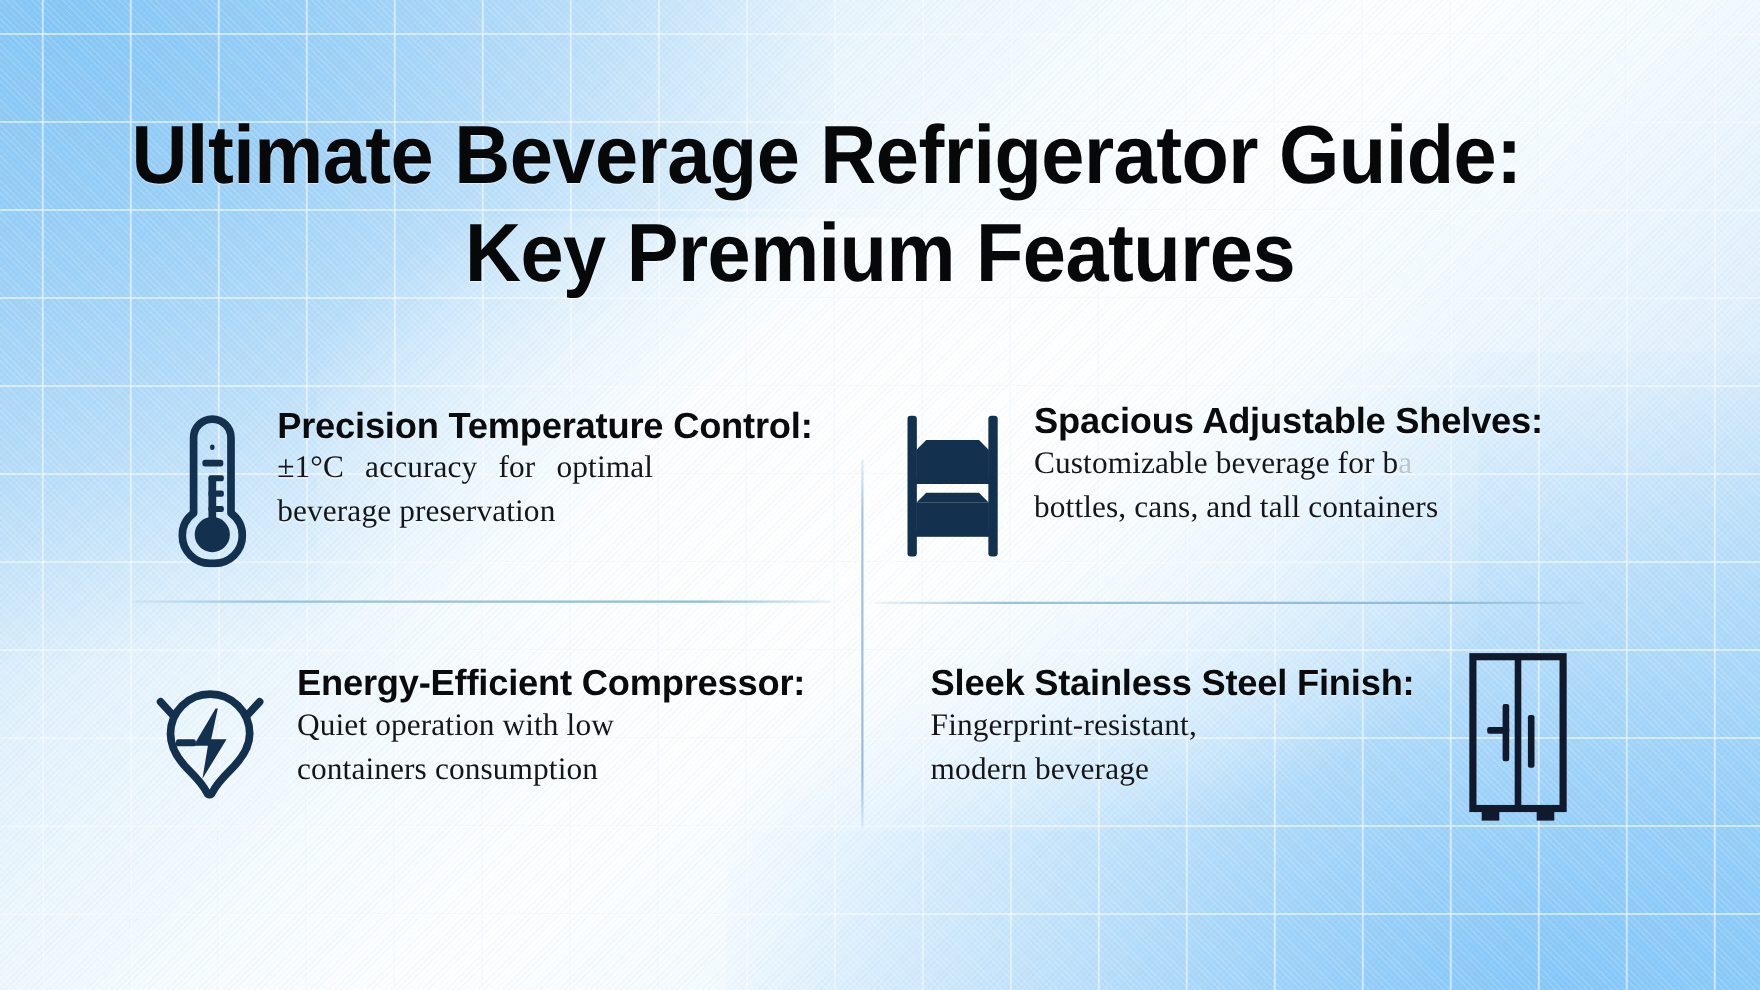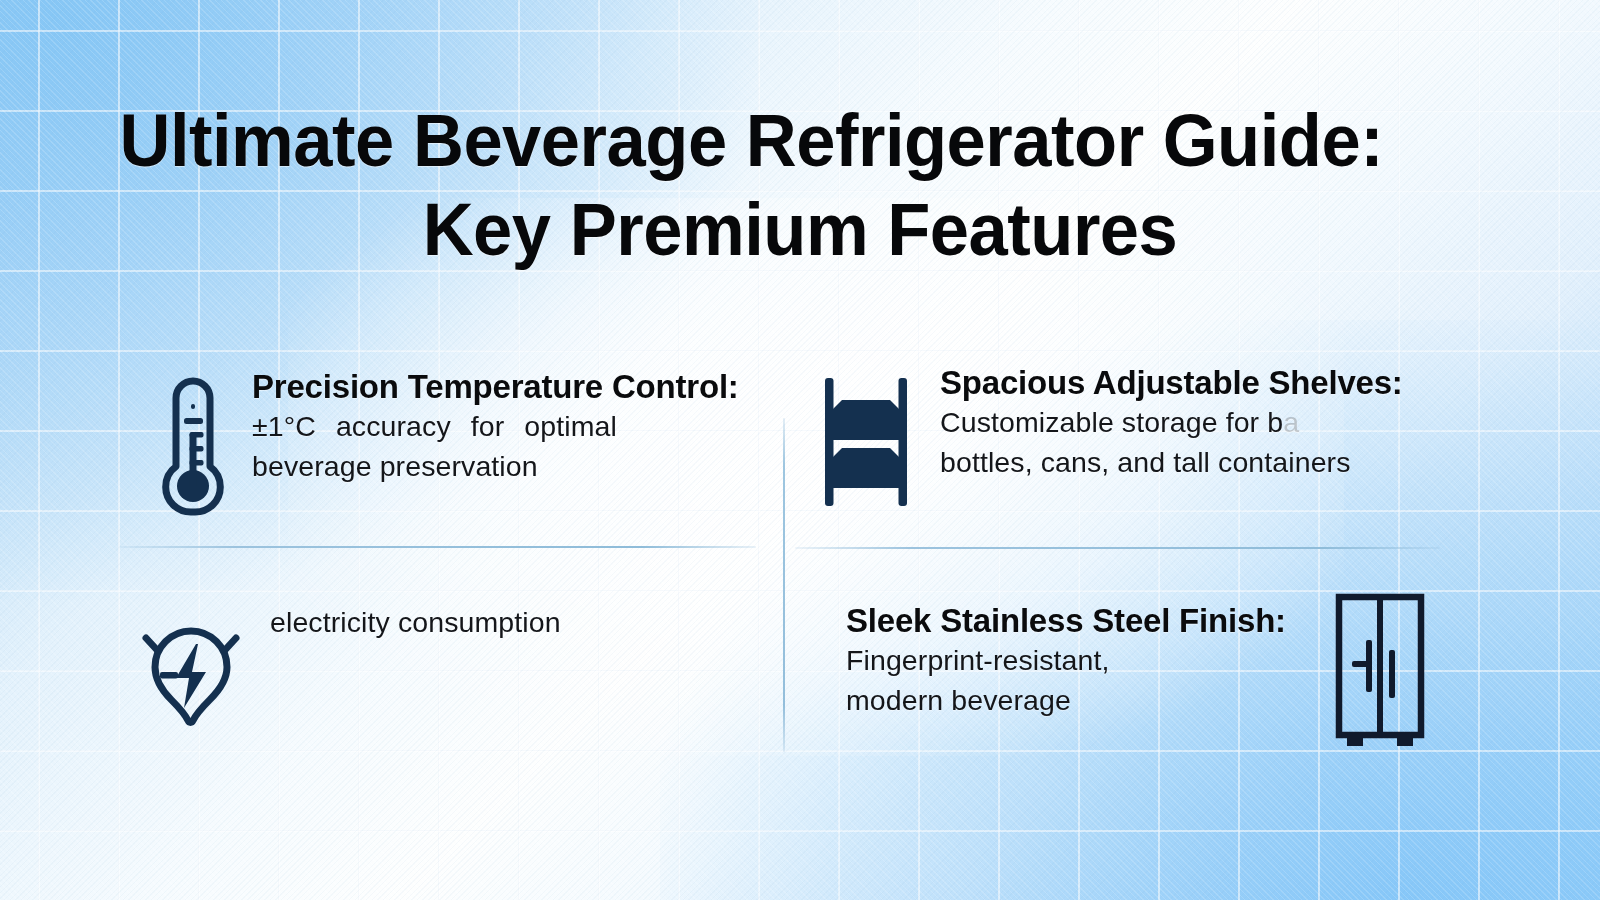--- a/index.html
+++ b/index.html
@@ -132,21 +132,21 @@
     font-weight: 700;
     font-size: 33px;
     line-height: 38px;
     color: #0a0b0d;
     letter-spacing: -0.2px;
     white-space: nowrap;
     text-shadow: 0 1px 1px rgba(255,255,255,0.5);
   }
   .f-desc-line {
     display: block;
-    font-family: Liberation Sans, sans-serif;
+    font-family: Liberation Serif, serif;
     font-weight: 400;
     font-size: 28.5px;
     line-height: 40px;
     color: #14161a;
     letter-spacing: 0.1px;
     white-space: nowrap;
     text-shadow: 0 1px 1px rgba(255,255,255,0.45);
   }
   .f-desc-line.spread { word-spacing: 12px; }
   .tail-fade {
@@ -230,37 +230,39 @@
           <path d="M13 35h66v26H13z" fill="#14304f"></path>
           <path d="M22 26h48l9 9H13z" fill="#14304f"></path>
           <rect x="9" y="60" width="74" height="6" fill="#14304f"></rect>
           <path d="M13 83h66v26H13z" fill="#14304f"></path>
           <path d="M22 74h48l9 9H13z" fill="#14304f"></path>
           <rect x="9" y="108" width="74" height="6" fill="#14304f"></rect>
         </svg>
       </span>
       <span class="feature-text">
         <span class="f-title">Spacious Adjustable Shelves:</span>
-        <span class="f-desc-line"><span>Customizable storage for b</span><span class="tail-fade">a</span></span>
+        <span class="f-desc-line"><span>Customizable beverage for b</span><span class="tail-fade">a</span></span>
         <span class="f-desc-line">bottles, cans, and tall containers</span>
       </span>
     </div>
 
     <div class="feature" id="feature-energy">
       <span class="feature-icon">
         <svg width="106" height="112" viewBox="0 0 106 112" fill="none" aria-hidden="true">
           <path d="M53 9c-19.9 0-36 16.1-36 36 0 12.4 7.1 23.6 16.1 32.6 7.5 7.5 13.9 14.4 17.1 21.3 0.9 2 3.7 2 4.6 0 3.2-6.9 9.6-13.8 17.1-21.3C81 68.6 89 57.4 89 45c0-19.9-16.1-36-36-36z" stroke="#14304f" stroke-width="7" stroke-linejoin="round" fill="none"></path>
           <path d="M19 28 8 16" stroke="#14304f" stroke-width="7" stroke-linecap="round"></path>
           <path d="M87 28 98 16" stroke="#14304f" stroke-width="7" stroke-linecap="round"></path>
           <path d="M58 22 38 56h13l-5 30 22-36H54l6-28z" fill="#14304f"></path>
           <rect x="22" y="50" width="18" height="6.5" rx="2" fill="#14304f"></rect>
         </svg>
       </span>
       <span class="feature-text">
-        <span class="f-desc-line">electricity consumption</span>
+        <span class="f-title">Energy-Efficient Compressor:</span>
+        <span class="f-desc-line">Quiet operation with low</span>
+        <span class="f-desc-line">containers consumption</span>
       </span>
     </div>
 
     <div class="feature" id="feature-finish">
       <span class="feature-text">
         <span class="f-title">Sleek Stainless Steel Finish:</span>
         <span class="f-desc-line">Fingerprint-resistant,</span>
         <span class="f-desc-line">modern beverage</span>
       </span>
       <span class="feature-icon">

